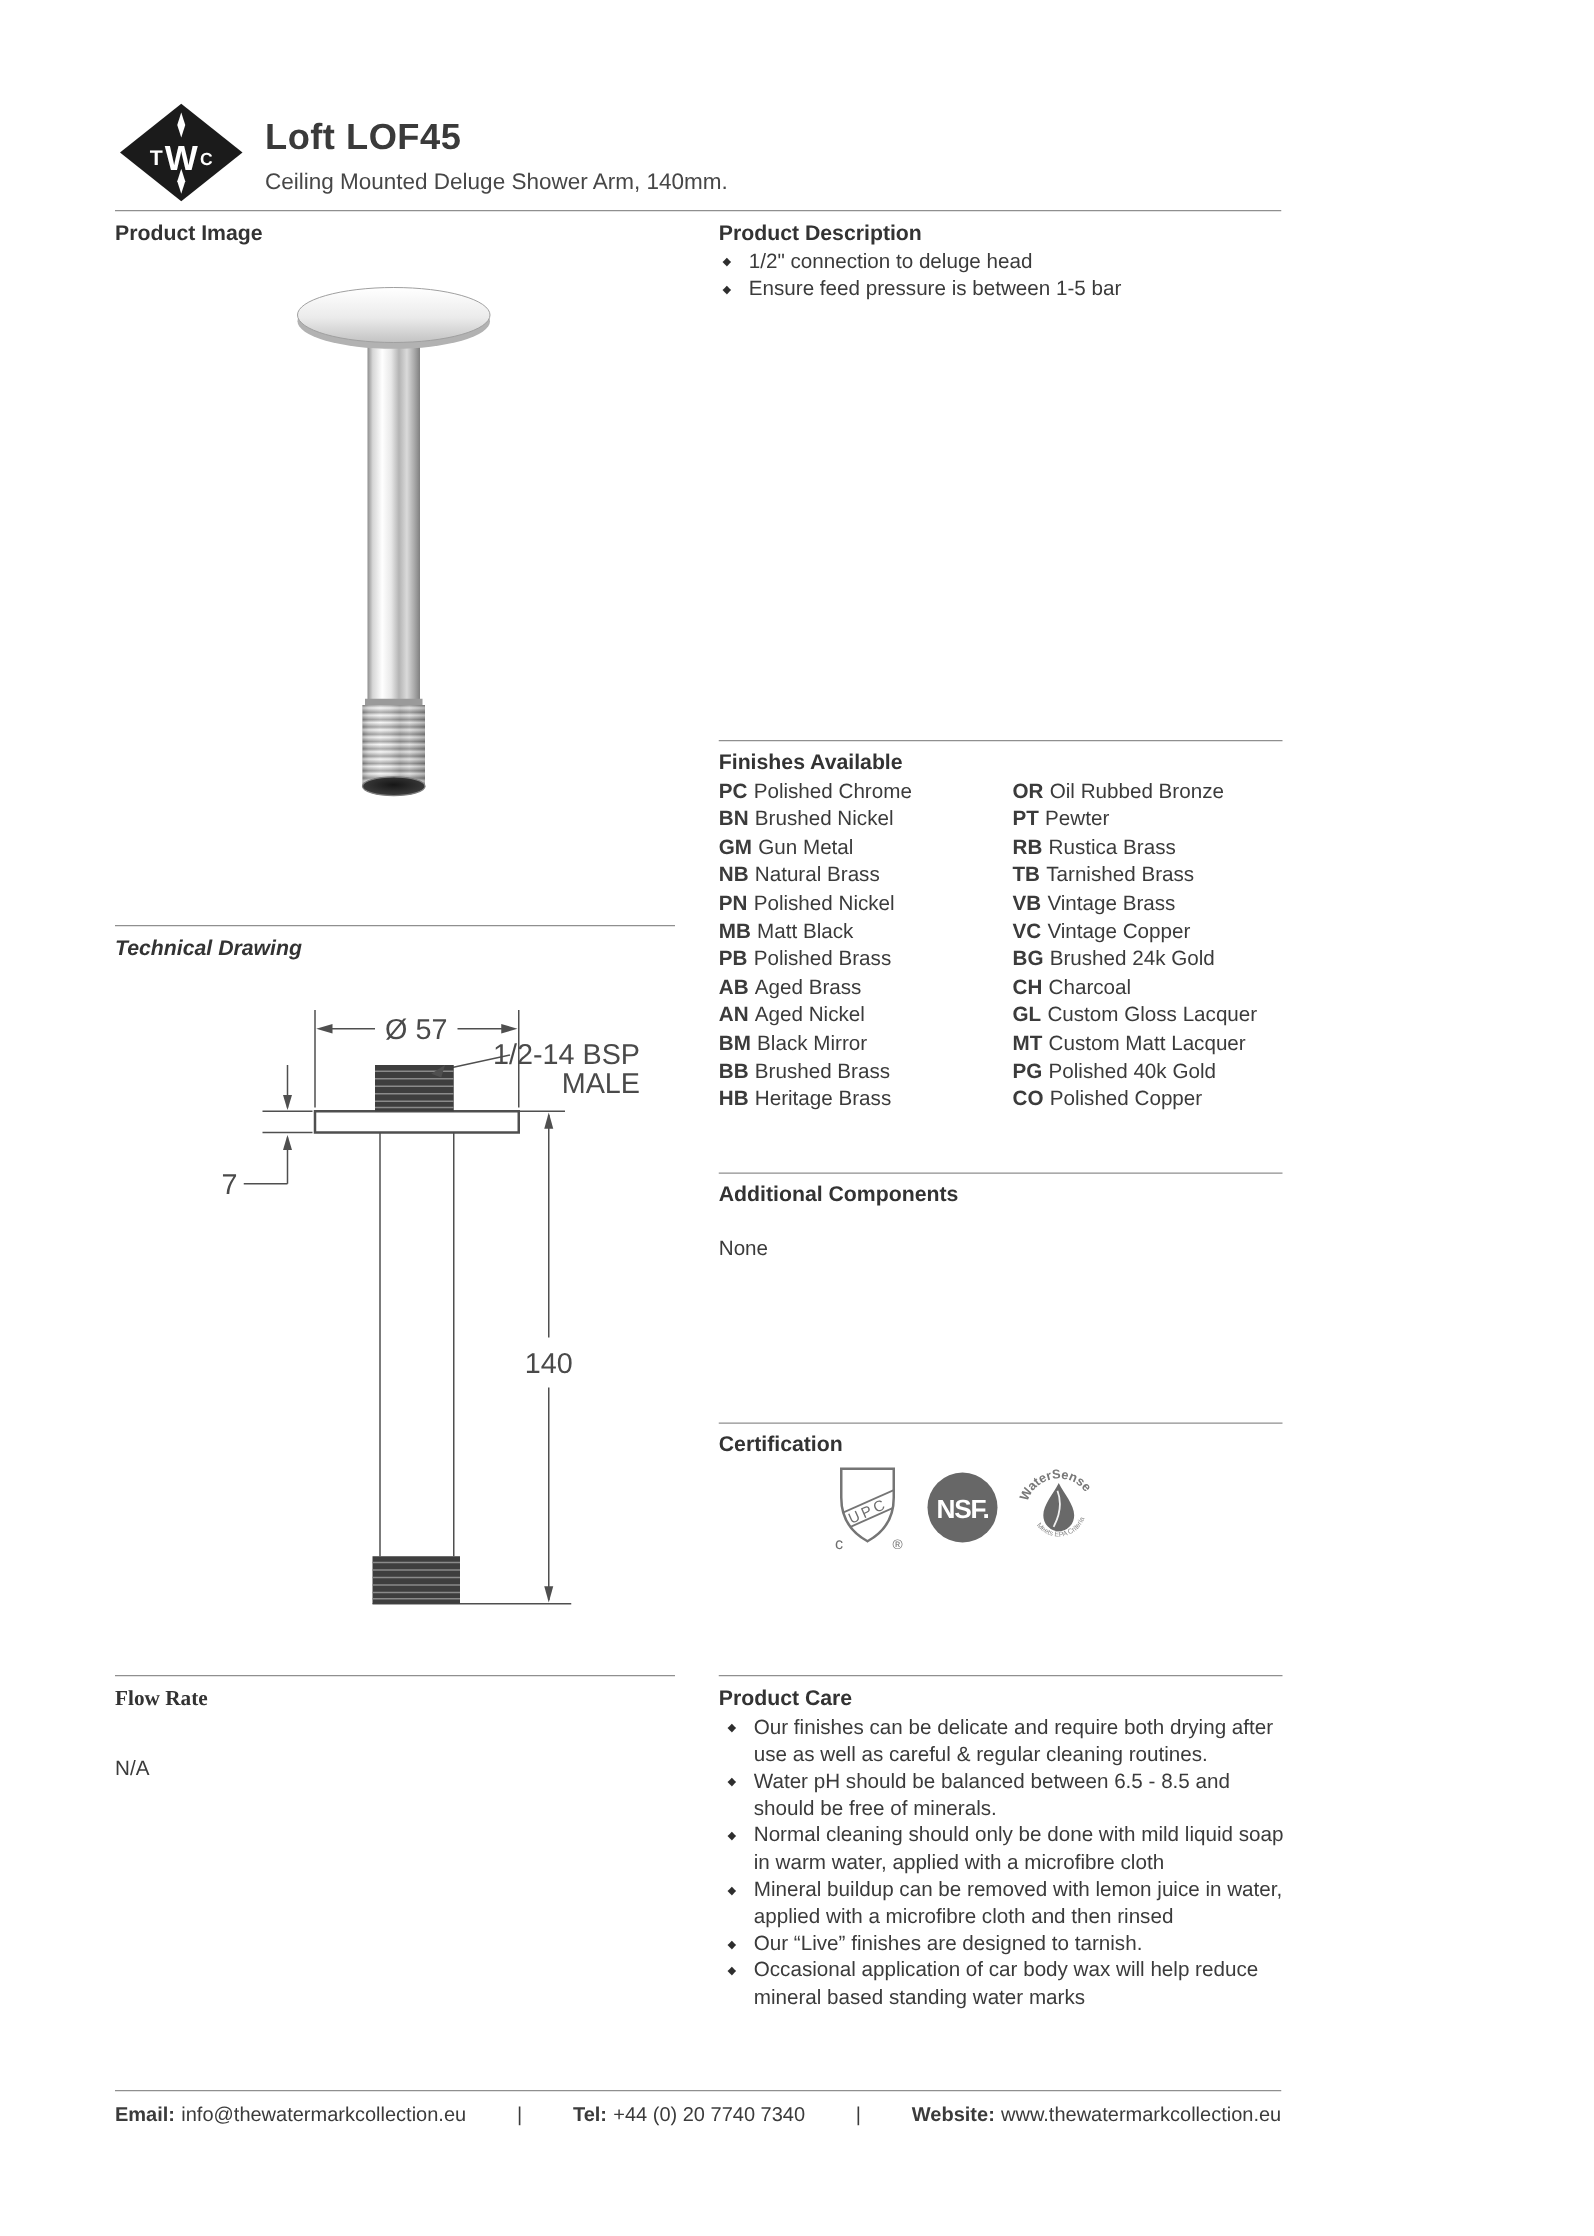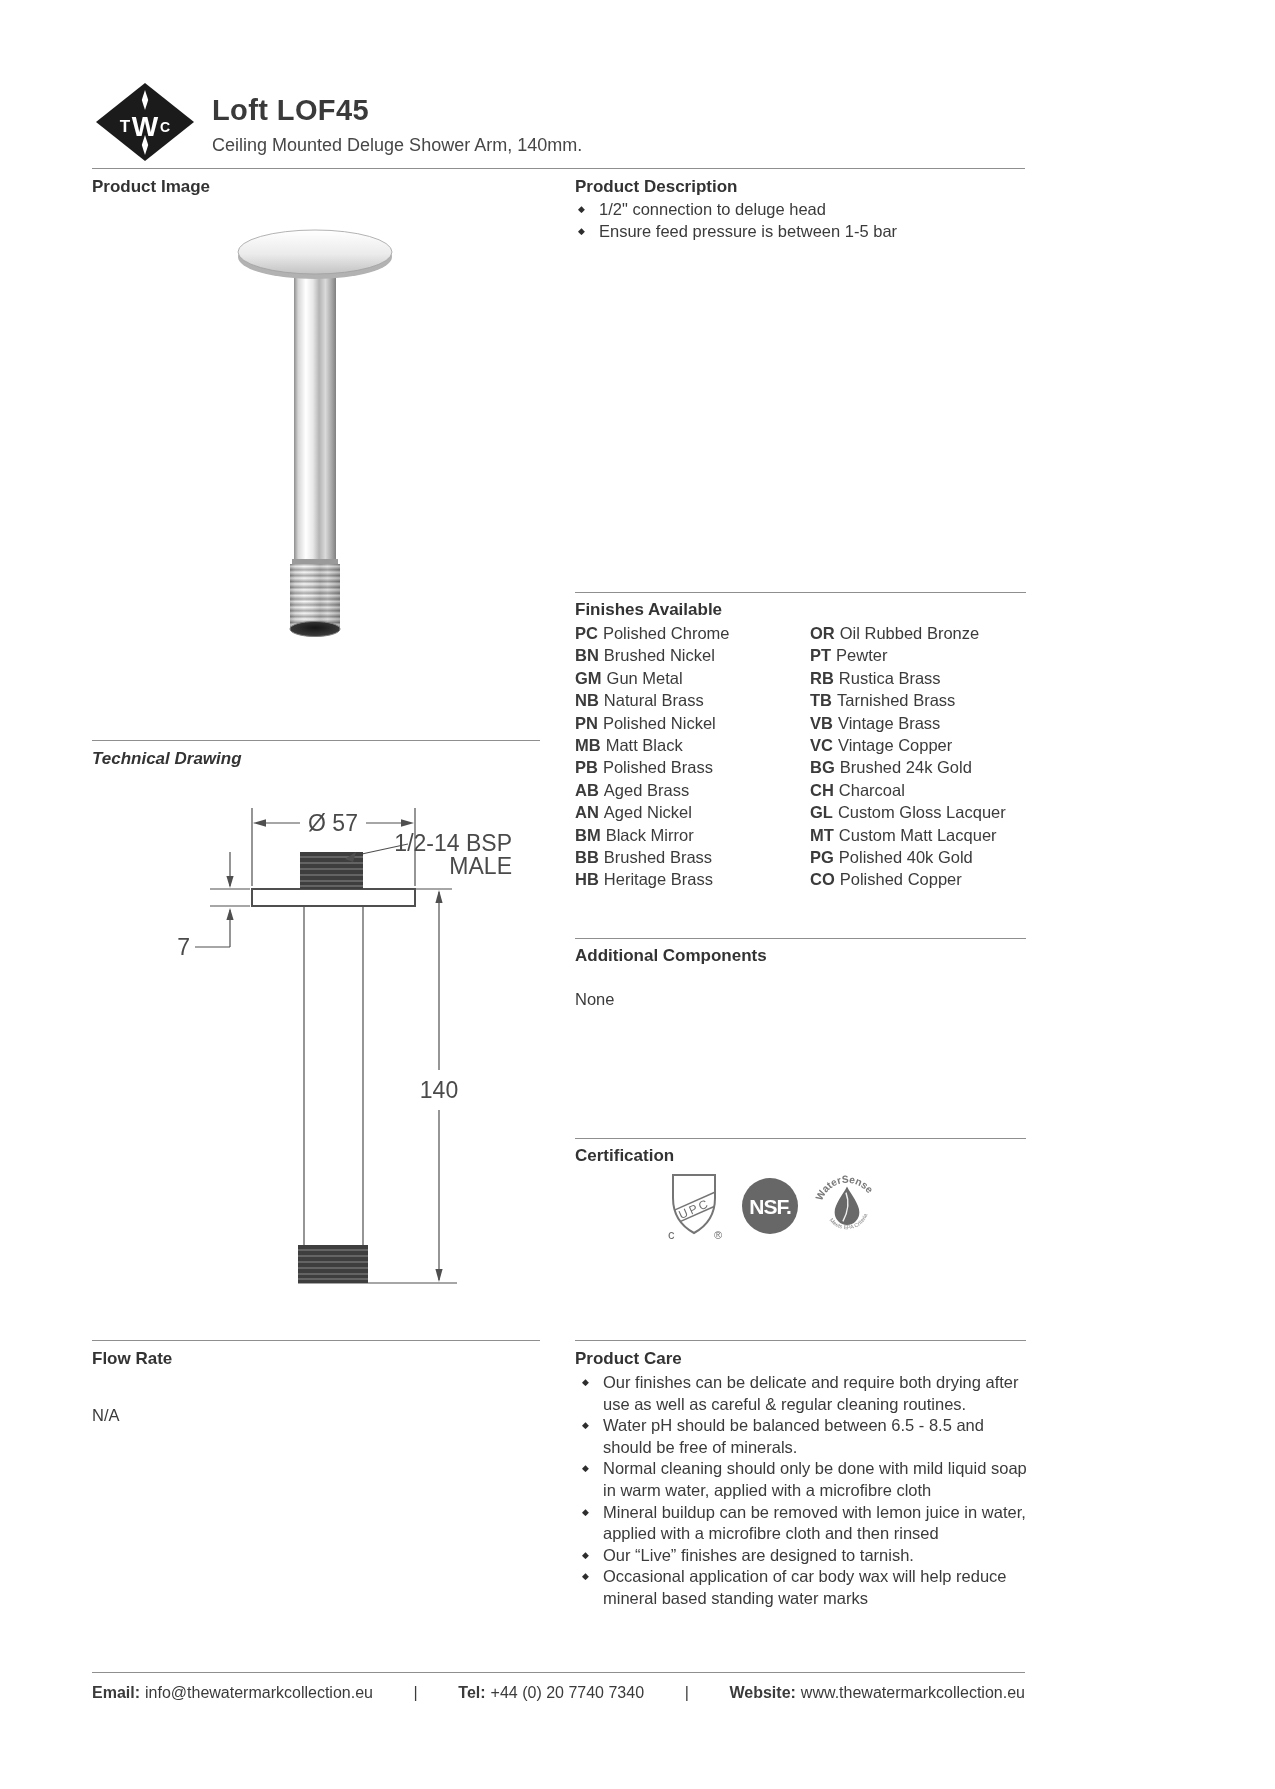--- a/index.html
+++ b/index.html
@@ -148,21 +148,21 @@
     </g>
 
     <text class="dim-text" x="193" y="31" text-anchor="middle" font-size="23">Ø 57</text>
     <text class="dim-text" x="372" y="51" text-anchor="end" font-size="23">1/2-14 BSP</text>
     <text class="dim-text" x="372" y="74" text-anchor="end" font-size="23">MALE</text>
     <text class="dim-text" x="50" y="155" text-anchor="end" font-size="23">7</text>
     <text class="dim-text" x="299" y="298" text-anchor="middle" font-size="23">140</text>
   </svg>
 
   <div class="hr" style="left:92px;top:1340px;width:448px;"></div>
-  <div class="sec-heading" style="left:92px;top:1349px;">Flow Rate</div>
+  <div class="sec-heading" style="left:92px;top:1349px;font-family:Liberation Serif, serif;">Flow Rate</div>
   <div class="value-text" style="left:92px;top:1406px;">N/A</div>
 
   <div class="sec-heading" style="left:575px;top:177px;">Product Description</div>
   <ul class="bullets desc-list">
 
       <li>1/2" connection to deluge head</li>
 
       <li>Ensure feed pressure is between 1-5 bar</li>
     </ul>
 

